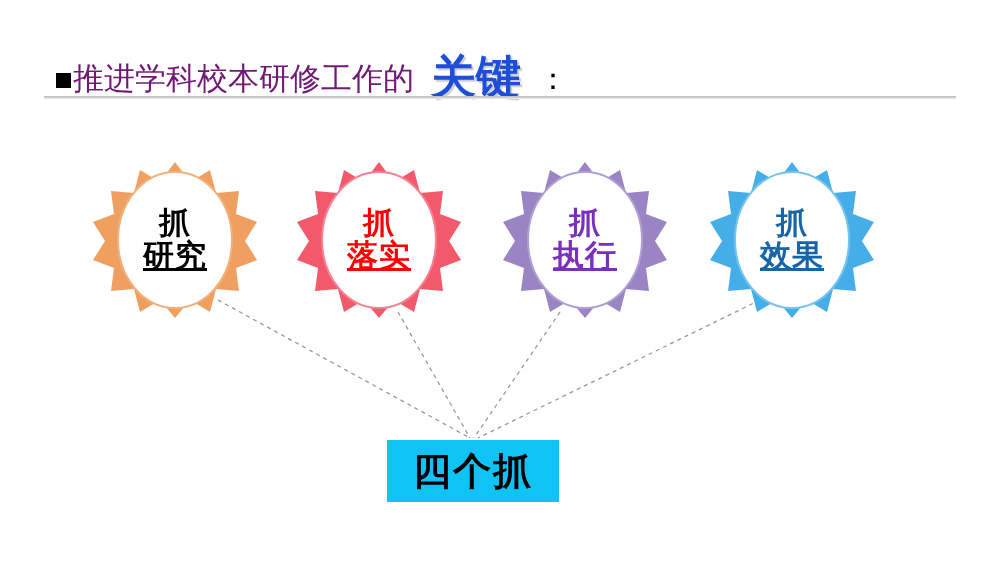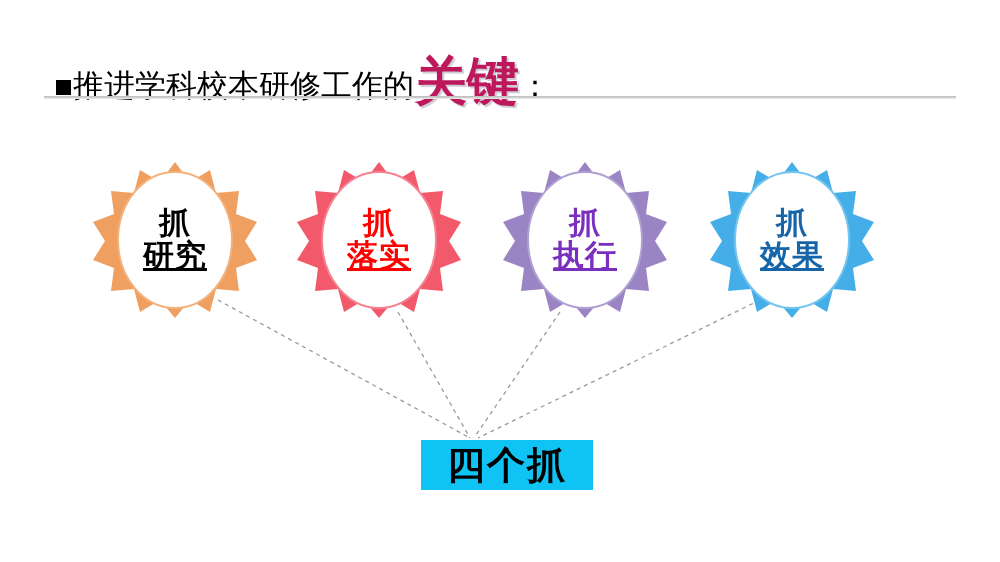--- a/index.html
+++ b/index.html
@@ -31,31 +31,31 @@
     display: inline-block;
     width: 15px;
     height: 15px;
     background: #000000;
     margin-right: 2px;
     position: relative;
     top: -1px;
   }
   .title-main {
     font-size: 31px;
-    color: #000000;
+    color: #701a75;
     letter-spacing: 0px;
     font-family: "Liberation Serif", "DejaVu Serif", serif;
   }
   .title-accent {
-    font-size: 52px;
-    color: #be185d;
+    font-size: 45px;
+    color: #1d4ed8;
     font-weight: bold;
     font-family: "Liberation Serif", "DejaVu Serif", serif;
     text-shadow: 2px 2px 1px rgba(140,140,160,0.45);
-    margin: 0 1px;
+    margin: 0 17px;
     position: relative;
     top: 3px;
   }
   .title-colon {
     font-size: 30px;
     color: #000000;
     font-family: "Liberation Serif", "DejaVu Serif", serif;
   }
 
   .divider {
@@ -110,26 +110,25 @@
     height: 562px;
     pointer-events: none;
   }
 
   
   .result-box {
     position: absolute;
     left: 387px;
     top: 440px;
     width: 172px;
-    height: 50px;
+    height: 62px;
     background: #0FC4F5;
     display: flex;
     align-items: center;
     justify-content: center;
-    margin-left: 34px;
   }
   .result-text {
     font-size: 38px;
     font-weight: bold;
     color: #000000;
     letter-spacing: 2px;
     font-family: "Liberation Sans", "DejaVu Sans", sans-serif;
     line-height: 1;
   }
 </style>

